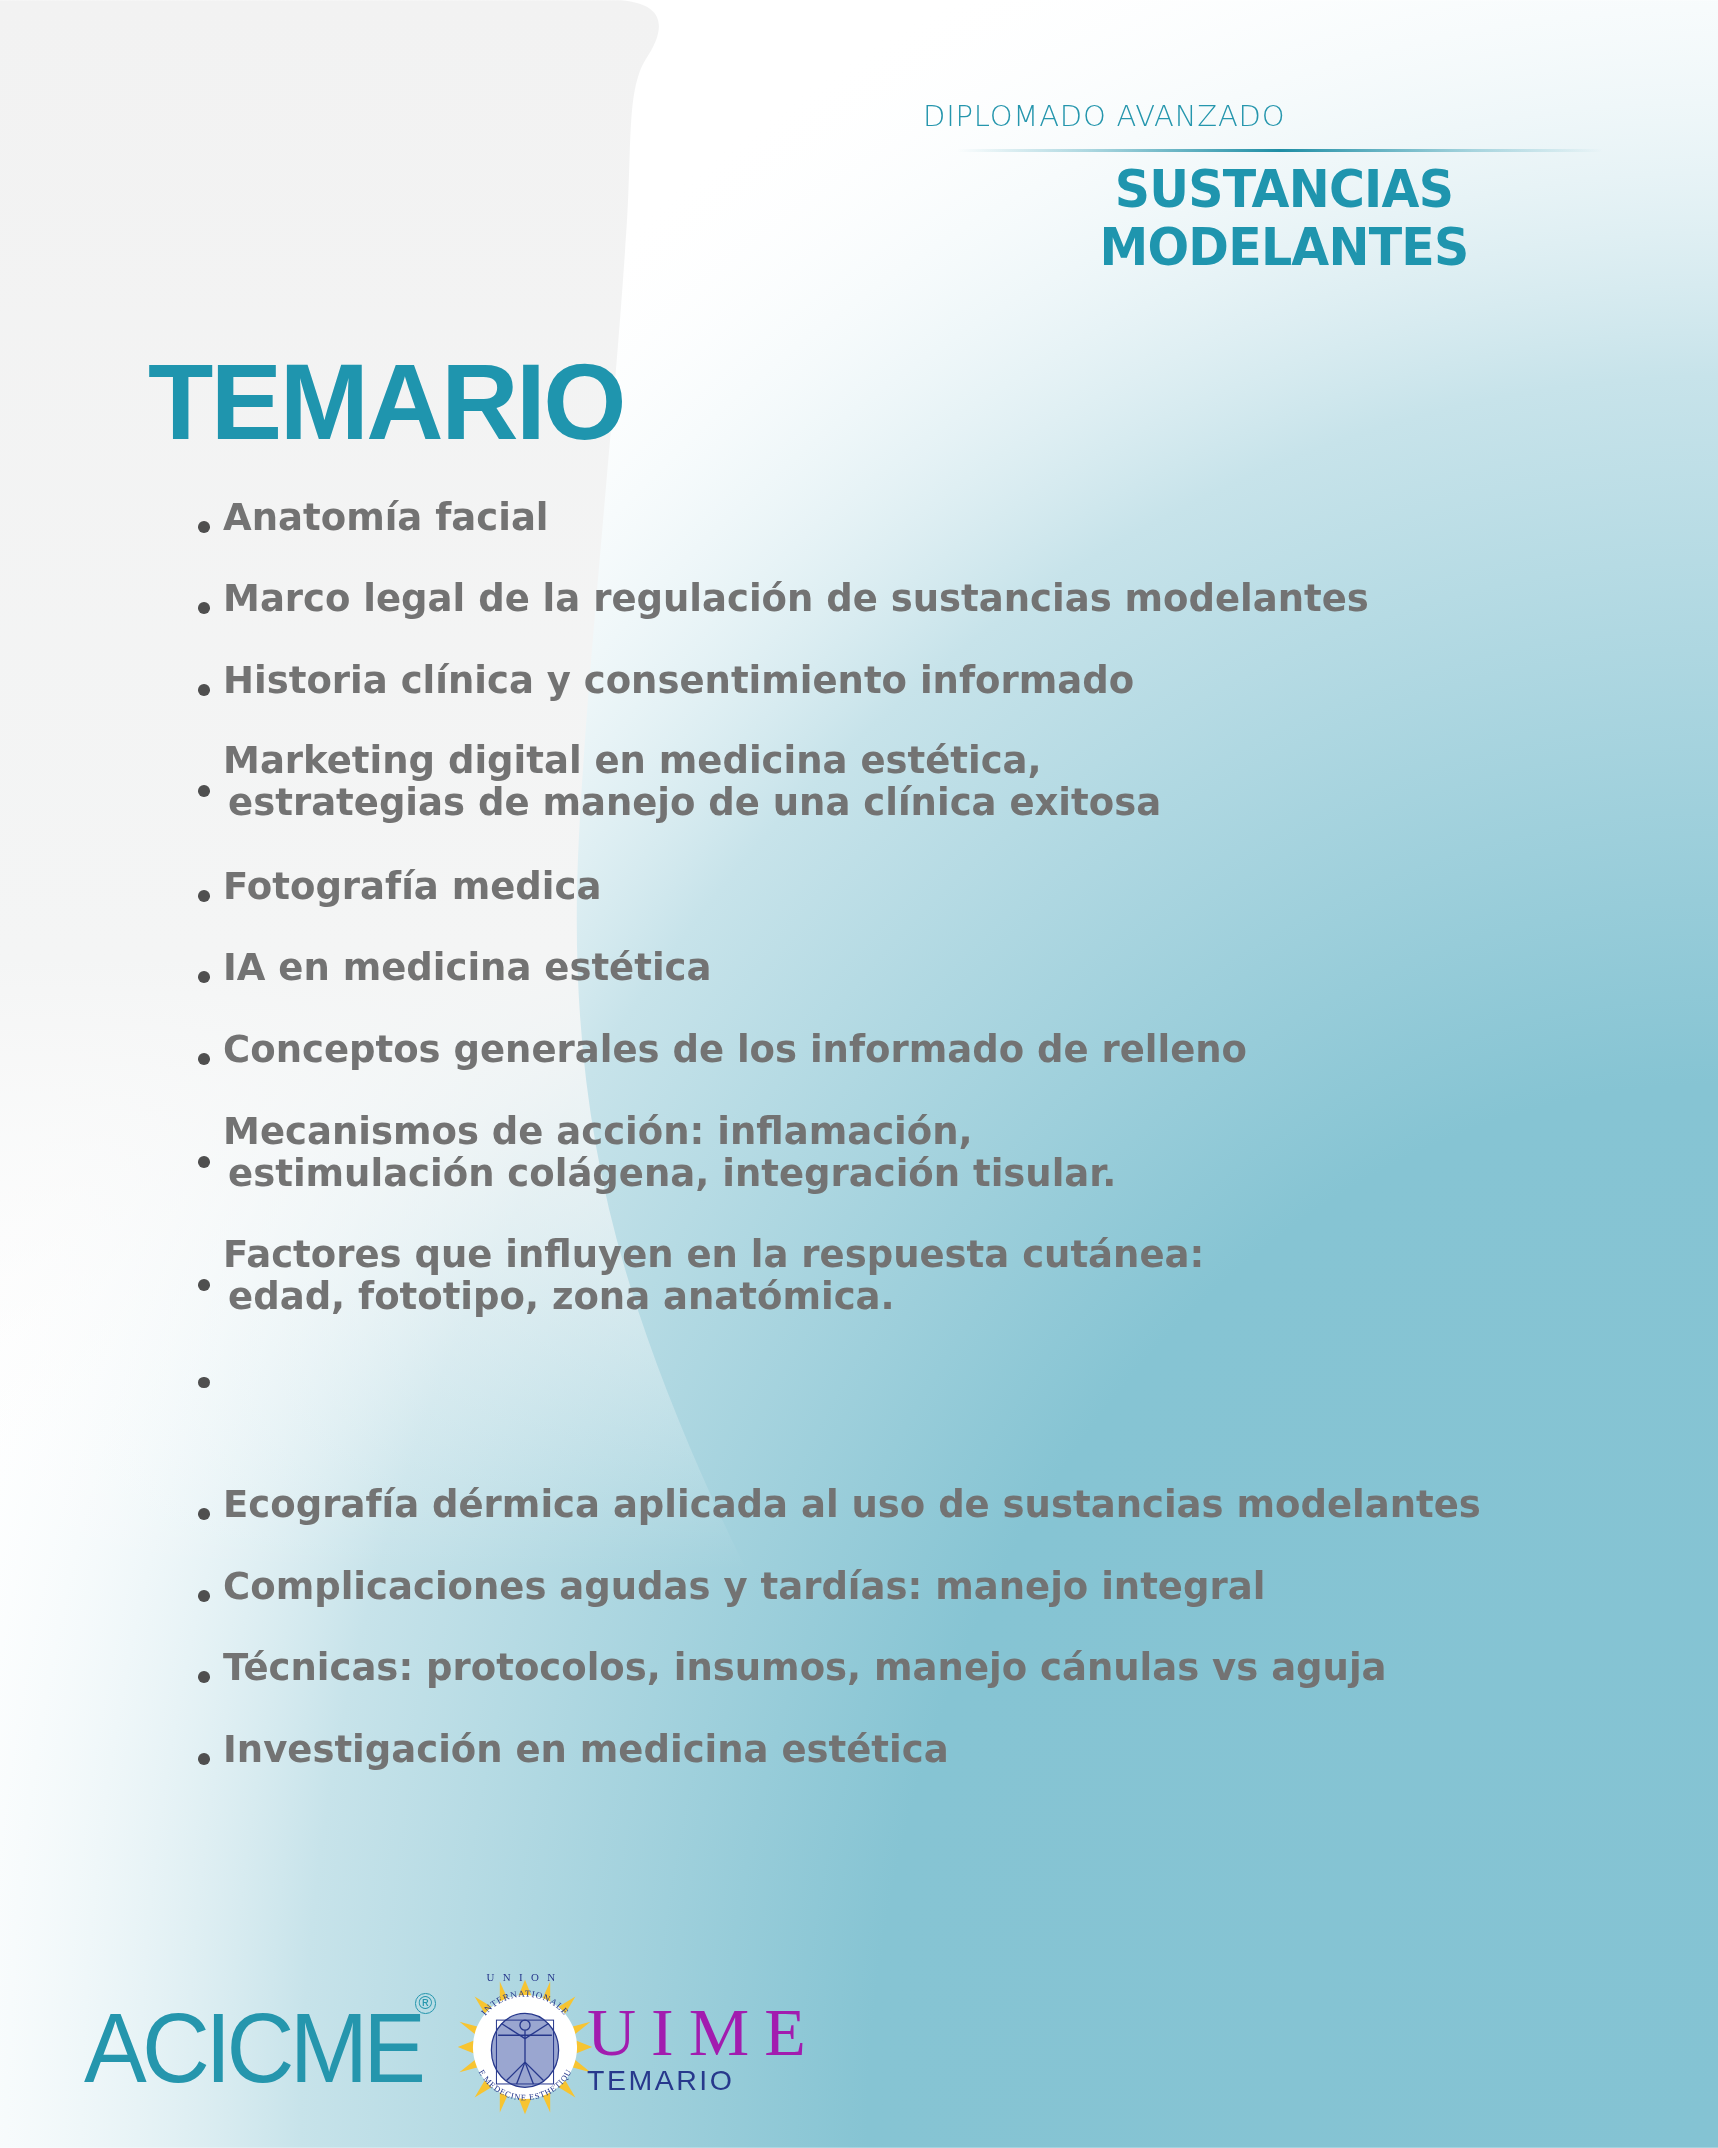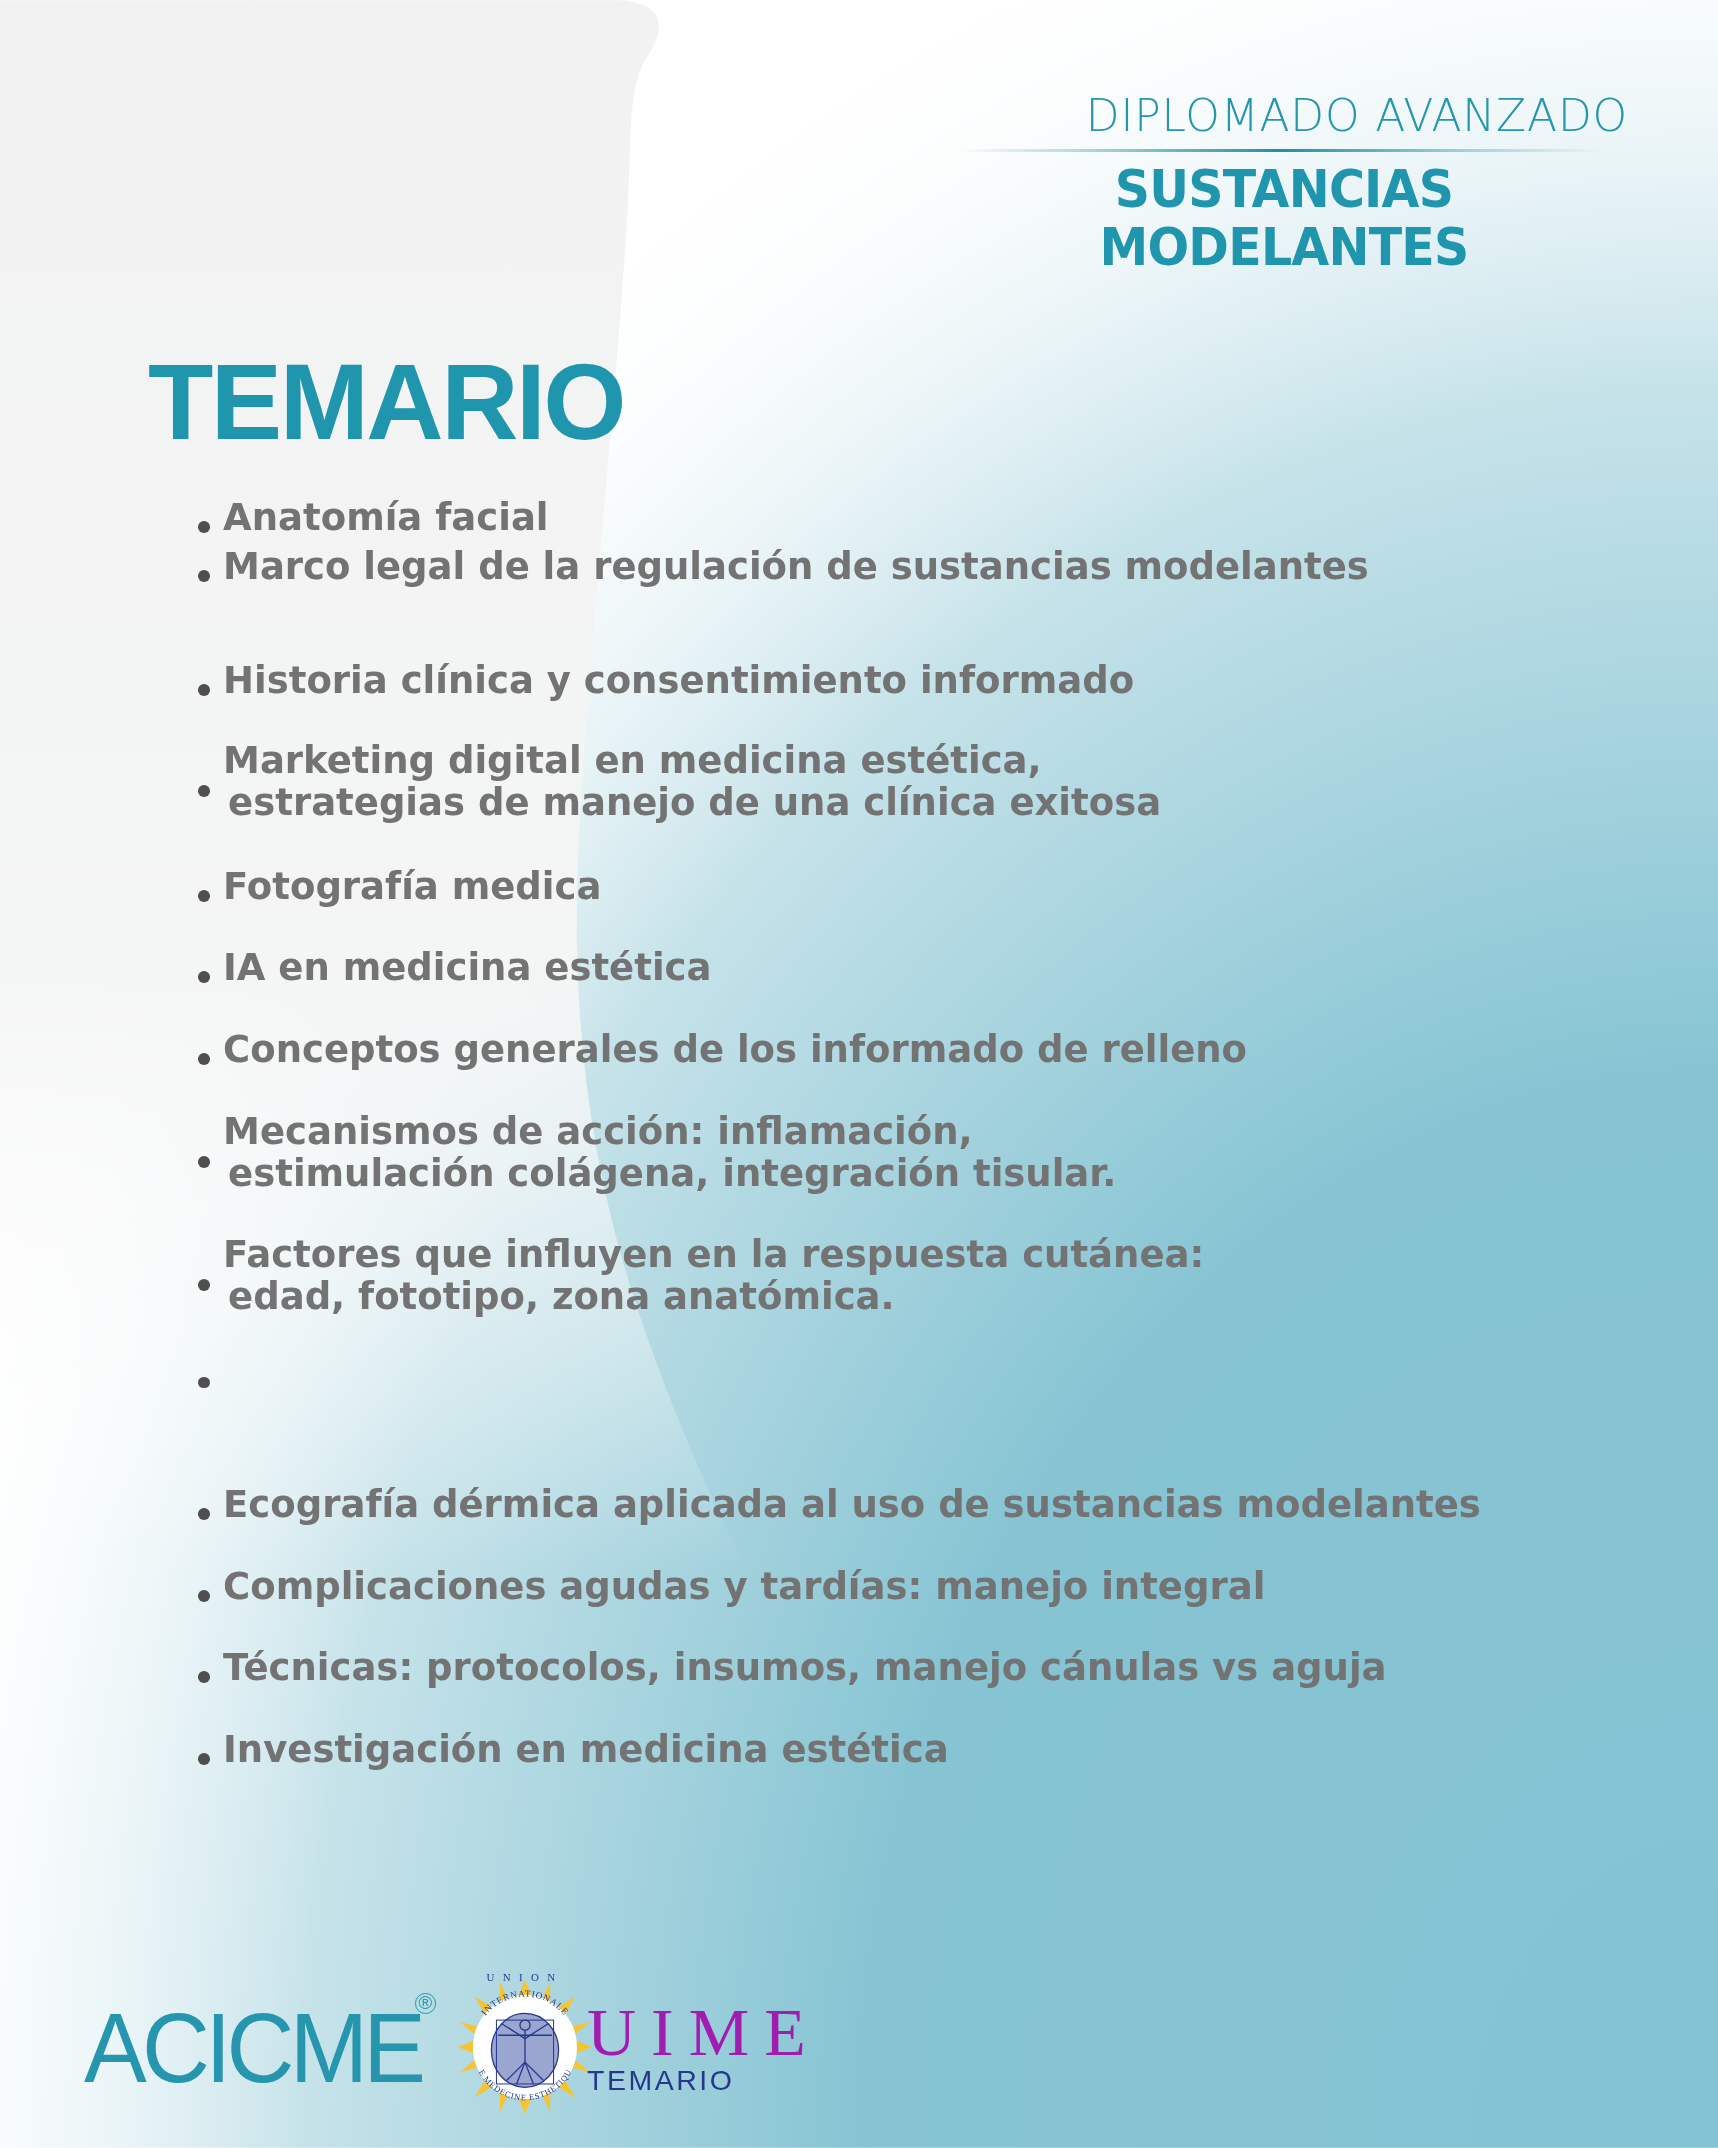--- a/index.html
+++ b/index.html
@@ -1,19 +1,19 @@
 <!DOCTYPE html>
 <html style="font-size:13.4px"><head>
 <meta charset="utf-8">
 <style>
   html, body { margin:0; padding:0; }
   body { width:1718px; height:2148px; position:relative; overflow:hidden; background:#ffffff; font-family:"Liberation Sans", "DejaVu Sans", sans-serif; }
   .bg { position:absolute; inset:0; z-index:0; }
   .layer { position:absolute; inset:0; z-index:1; }
-  .header-sub { position:absolute; left:923px; width:705px; top:91px; text-align:right; font-family:"DejaVu Sans", sans-serif; font-weight:300; font-size:44px; letter-spacing:0.8px; color:#2596AD; line-height:50px; }
+  .header-sub { position:absolute; left:923px; width:705px; top:91px; text-align:left; font-family:"DejaVu Sans", sans-serif; font-weight:300; font-size:29px; letter-spacing:0.8px; color:#2596AD; line-height:50px; }
   .header-line { position:absolute; left:957px; width:646px; top:149px; height:3.4px; background:linear-gradient(90deg, rgba(37,150,173,0) 0%, rgba(37,150,173,0.35) 20%, #1f8ea5 50%, rgba(37,150,173,0.35) 80%, rgba(37,150,173,0) 100%); border-radius:1.7px; }
   .header-title { position:absolute; left:923px; width:722px; top:164px; text-align:center; font-family:"DejaVu Sans", sans-serif; font-weight:bold; font-size:49px; letter-spacing:-0.8px; color:#1F95AE; line-height:55px; transform:scaleY(1.05); }
   .section-title { position:absolute; left:148px; top:344px; font-family:Liberation Sans, sans-serif; font-weight:bold; font-size:107px; letter-spacing:-2.5px; color:#1F95AE; line-height:117px; }
   .topics { position:absolute; left:198px; top:0; width:1494px; margin:0; padding:0; list-style:none; }
   .topic { position:absolute; left:0; display:flex; align-items:center; color:#737373; font-family:"DejaVu Sans", sans-serif; font-size:37px; line-height:42px; white-space:nowrap;font-weight:bold; }
   .bullet { display:inline-block; width:11.7px; height:11.7px; border-radius:50%; background:#4f4f4f; margin-top:18.5px; margin-right:13.4px; flex:0 0 auto; }
   .topic-text { display:block; }
   .topic-line2 { display:block; padding-left:5px; }
   .logos { position:absolute; left:84px; top:1963px; height:168px; width:688px; }
   .acicme { position:absolute; left:0; top:34px; font-family:"Liberation Sans", sans-serif; font-size:99px; letter-spacing:-5px; color:#2596AD; line-height:101px; font-weight:normal; transform:scaleX(0.95); transform-origin:left; }
@@ -67,21 +67,21 @@
   <div class="header-line"></div>
   <div class="header-title">SUSTANCIAS MODELANTES</div>
 
   <div class="section-title">TEMARIO</div>
 
   <ul class="topics">
     <li class="topic" style="top:497px">
       <span class="bullet"></span>
       <span class="topic-text"><span>Anatomía facial</span></span>
     </li>
-    <li class="topic" style="top:546px">
+    <li class="topic" style="top:578px">
       <span class="bullet"></span>
       <span class="topic-text"><span>Marco legal de la regulación de sustancias modelantes</span></span>
     </li>
     <li class="topic" style="top:660px">
       <span class="bullet"></span>
       <span class="topic-text"><span>Historia clínica y consentimiento informado</span></span>
     </li>
     <li class="topic" style="top:740px">
       <span class="bullet"></span>
       <span class="topic-text">

